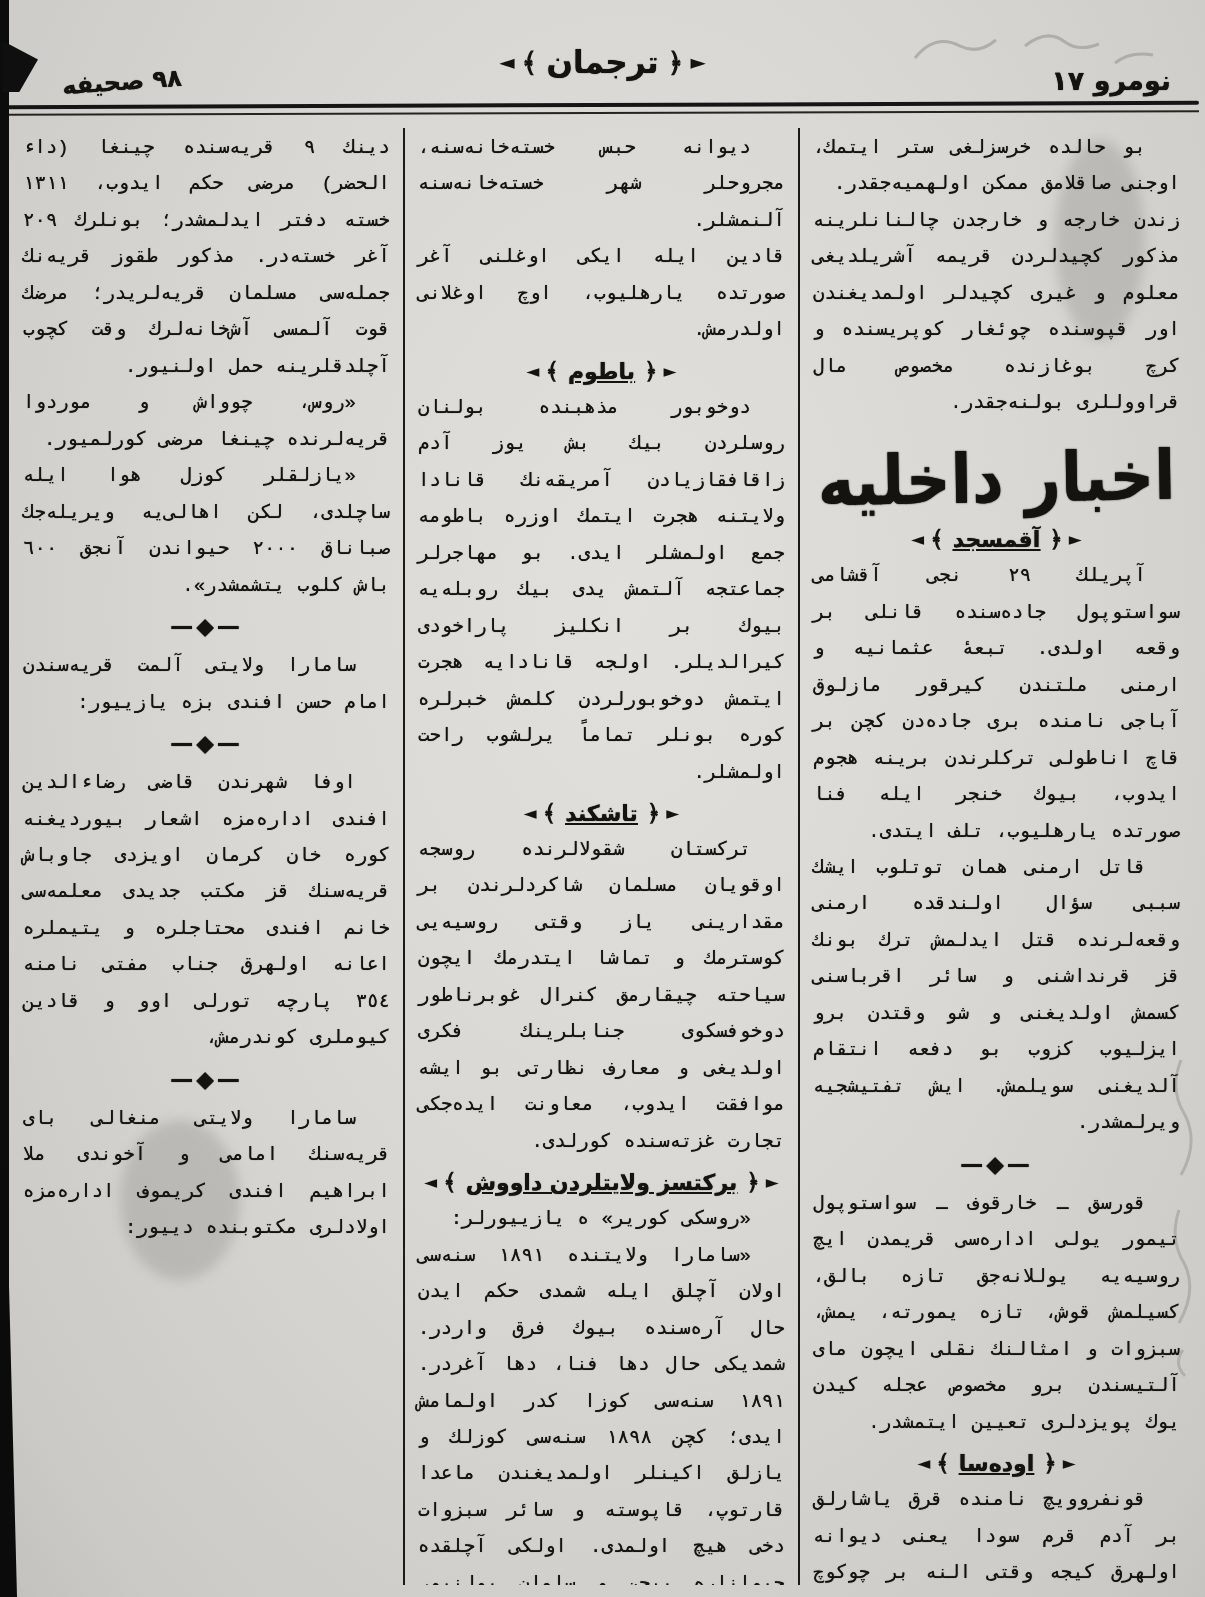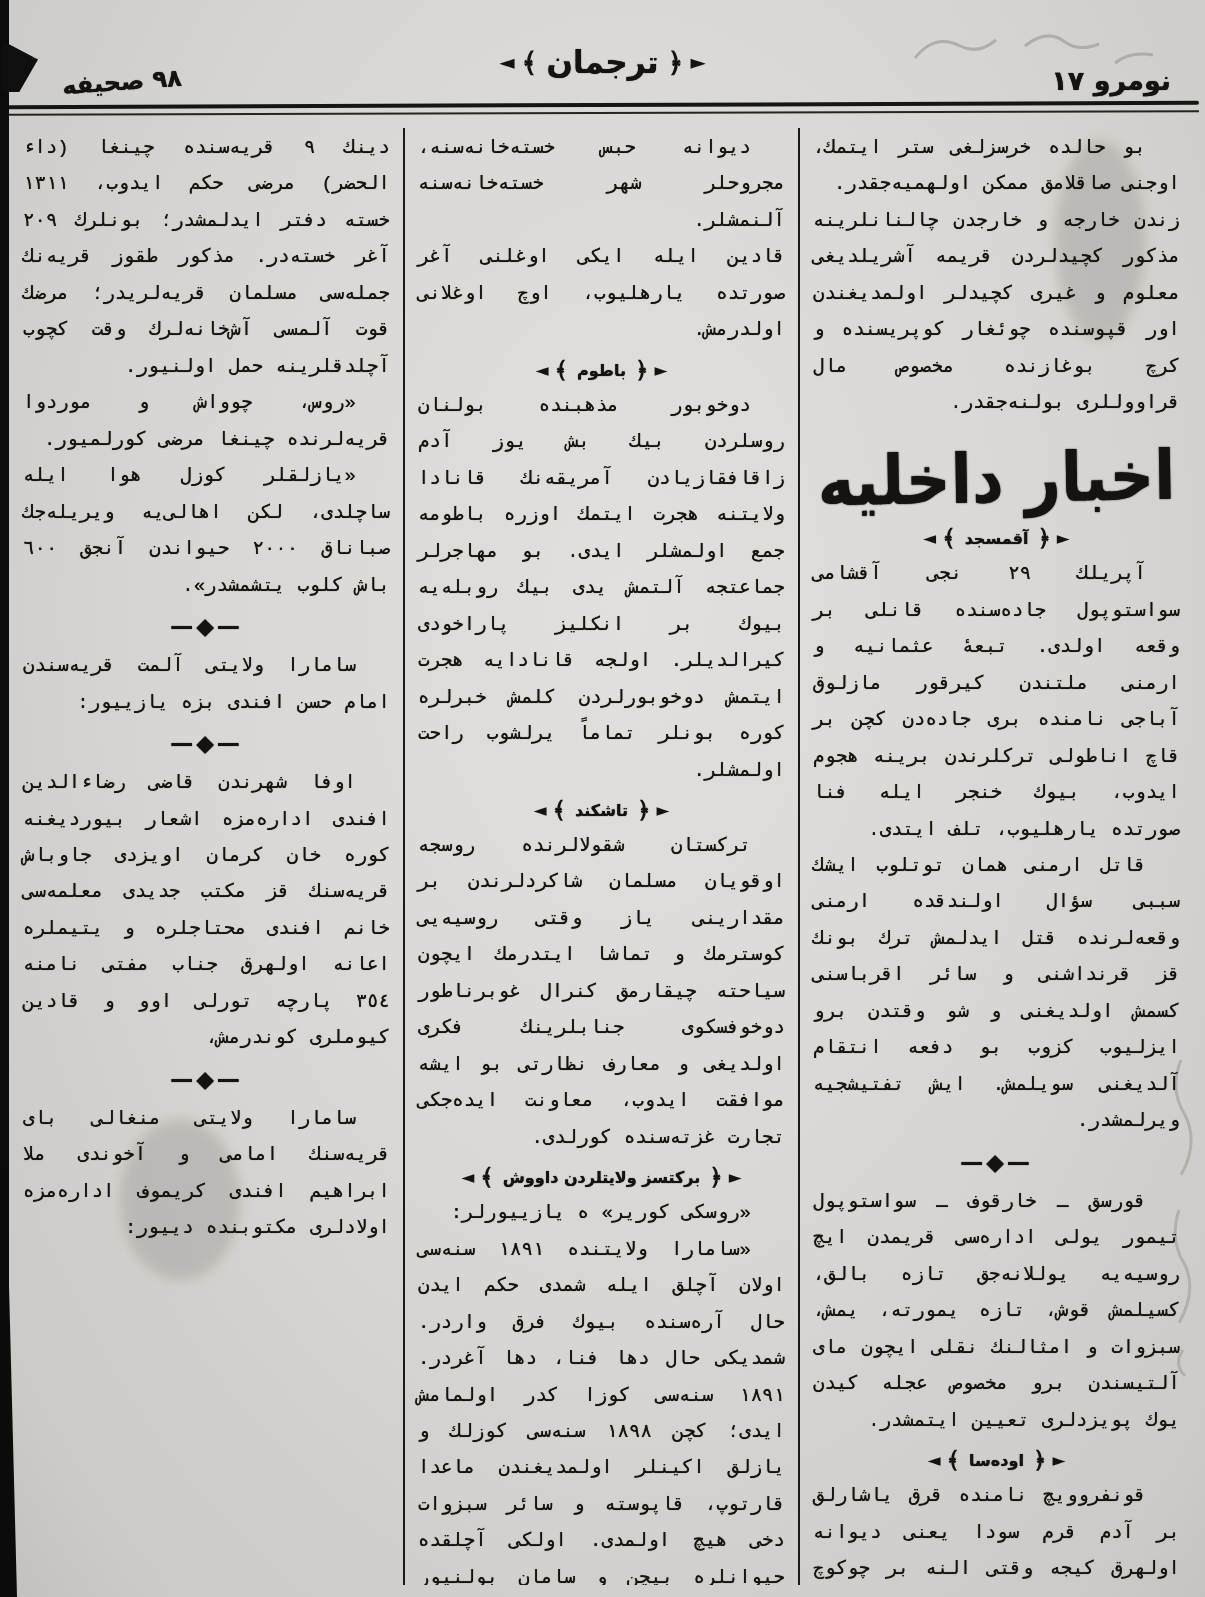--- a/index.html
+++ b/index.html
@@ -62,21 +62,21 @@
     font-size:62px;font-weight:bold;line-height:1.25;
     letter-spacing:-2px;transform:scaleY(1.1) rotate(-1deg);
     text-shadow:0 0 1.5px #000;
   }
   .sec-head{
     margin:10px 0 6px;display:flex;align-items:center;justify-content:center;
     gap:6px;direction:ltr;
   }
   .sec-head .orn{font-size:17px;line-height:1;}
   .sec-head .curl{font-size:23px;font-weight:bold;line-height:1;}
-  .sec-title{font-size:16px;font-weight:bold;direction:rtl;text-shadow:0 0 1px #000;padding:0 3px;}
+  .sec-title{font-size:22px;font-weight:bold;direction:rtl;text-shadow:0 0 1px #000;padding:0 3px;text-decoration:underline;}
 
   .separator{
     margin:9px 0;text-align:center;
     font-size:23px;font-weight:bold;letter-spacing:3px;
     text-shadow:0 0 1px #000;
   }
 </style>
 </head>
 <body>
 

